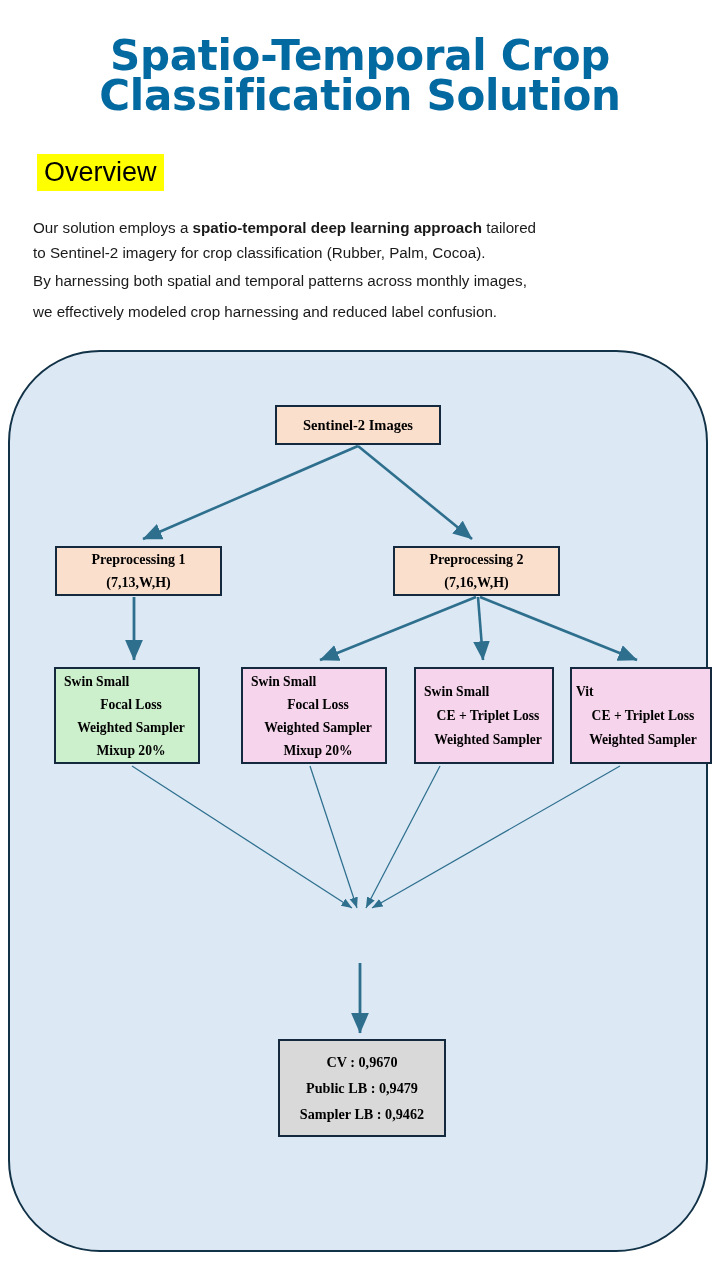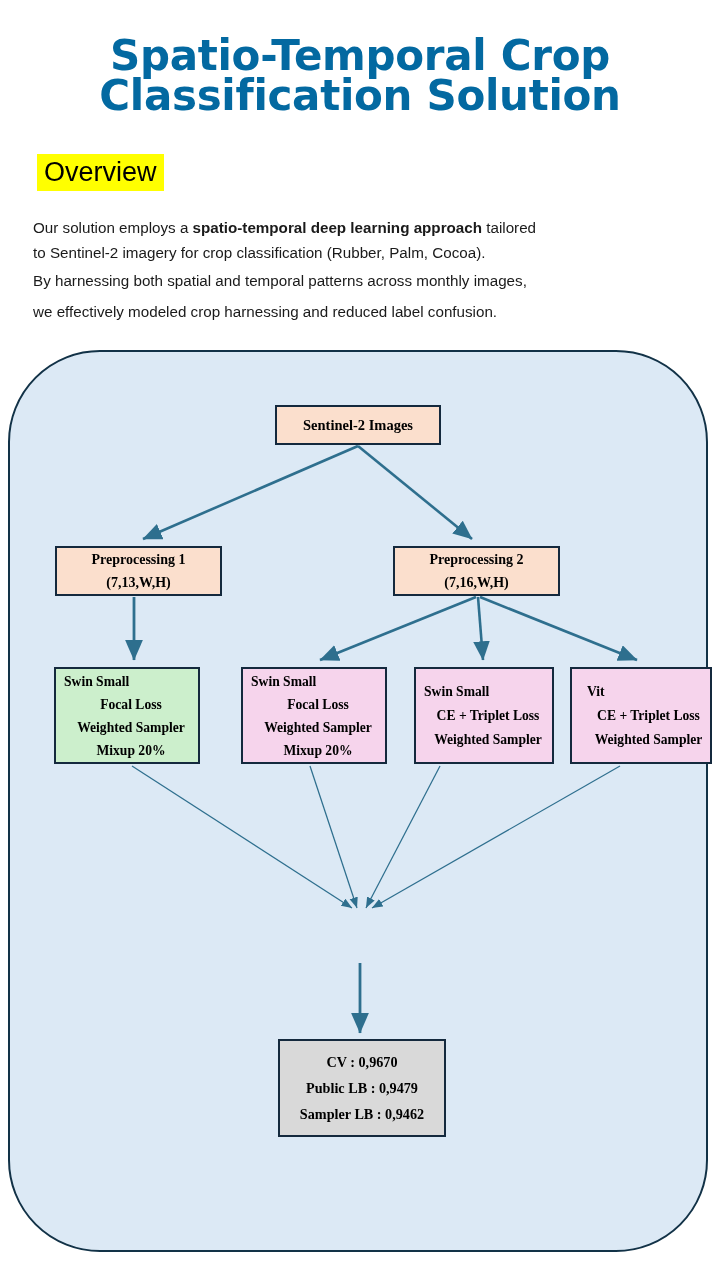--- a/index.html
+++ b/index.html
@@ -127,21 +127,21 @@
     background: #f6d4ec;
     font-size: 13.6px;
     line-height: 24px;
     padding-left: 8px;
   }
   #node-model-4 {
     left: 560px; top: 315px; width: 142px; height: 97px;
     background: #f6d4ec;
     font-size: 13.6px;
     line-height: 24px;
-    padding-left: 15px;
+    padding-left: 4px;
   }
   .model-head { text-align: left !important; }
   .model-sub  { text-align: center; }
 
   #node-blending {
     left: 266px; top: 562px; width: 168px; height: 48px;
     background: #dd72cc;
     font-size: 14.2px;
     align-items: center;
   }

